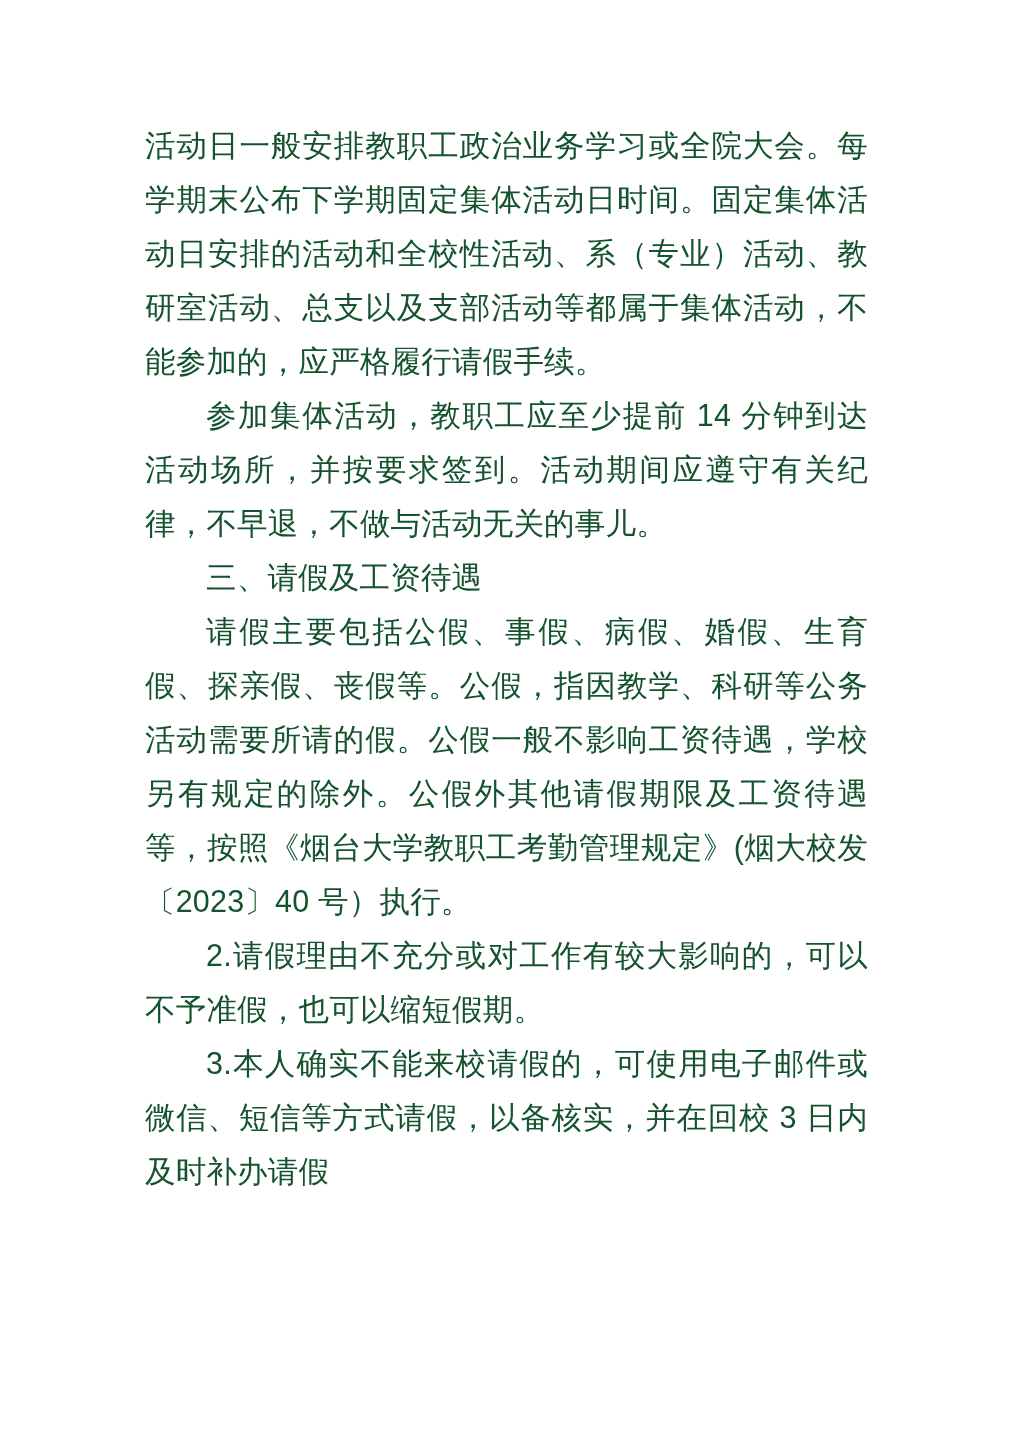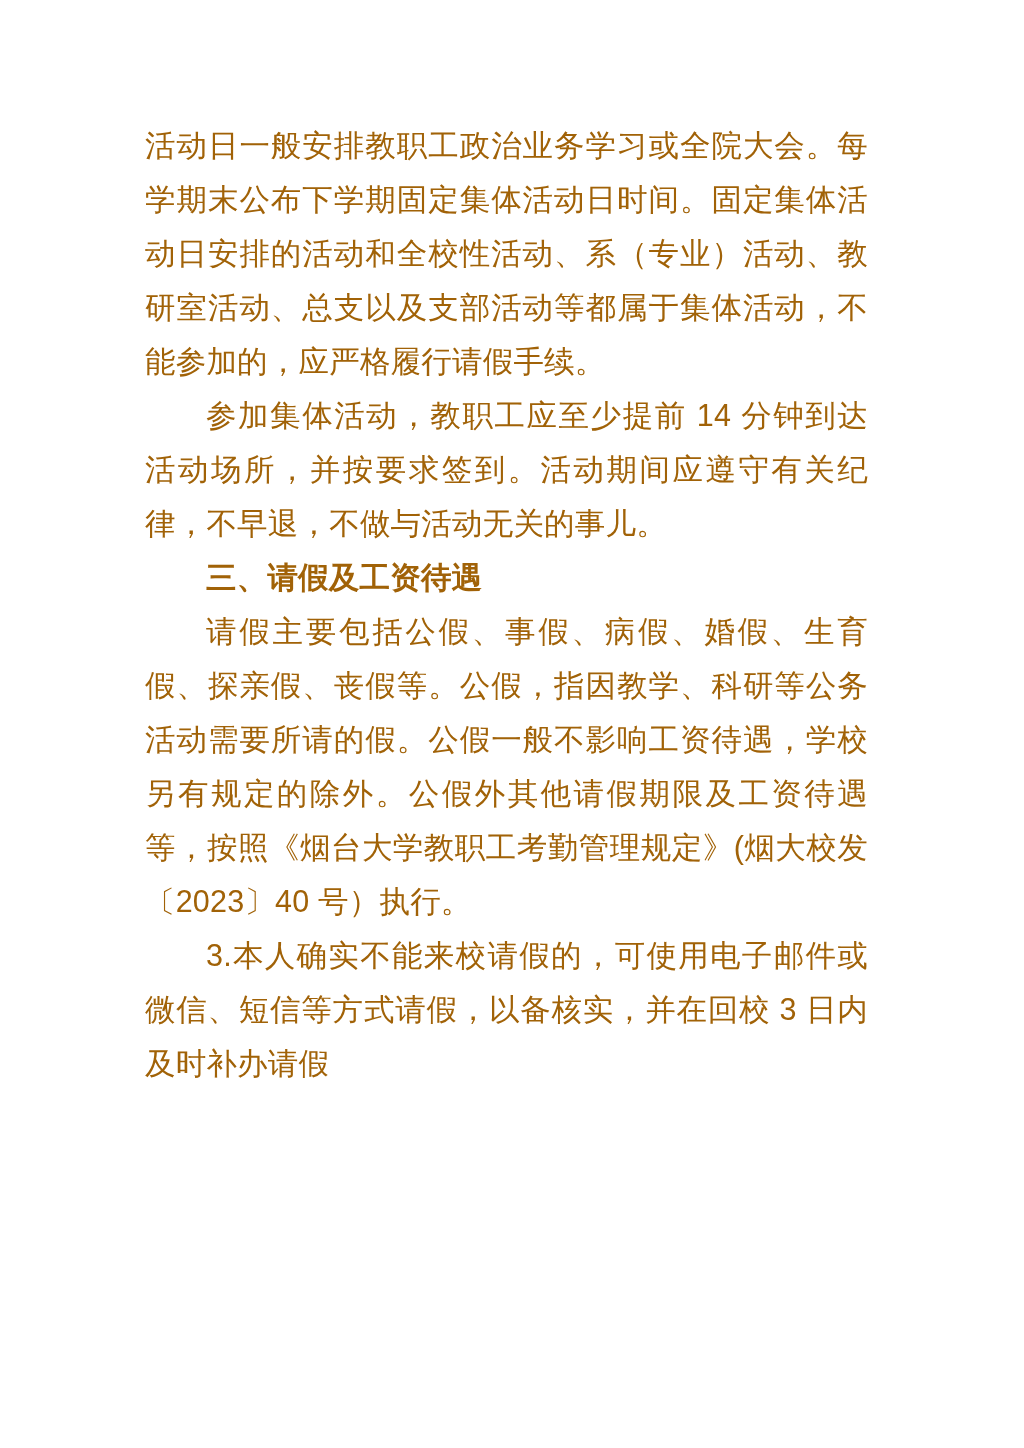--- a/index.html
+++ b/index.html
@@ -27,44 +27,45 @@
     top: 118px;
     width: 735px;
   }
   .para {
     font-size: 30.5px;
     line-height: 54px;
     letter-spacing: 0.2px;
     text-align: justify;
     text-justify: inter-ideograph;
     margin: 0 12px 0 0;
-    color: #a16207;
+    color: #14532d;
     font-weight: 500;
   }
   .indent {
     text-indent: 61px;
   }
   .heading {
     text-indent: 61px;
-    font-weight: 700;
+    font-weight: 400;
   }
 </style>
 </head>
 <body>
 
 <div class="page">
   <div class="content">
 
     <p class="para">活动日一般安排教职工政治业务学习或全院大会。每学期末公布下学期固定集体活动日时间。固定集体活动日安排的活动和全校性活动、系（专业）活动、教研室活动、总支以及支部活动等都属于集体活动，不能参加的，应严格履行请假手续。</p>
 
     <p class="para indent">参加集体活动，教职工应至少提前 14 分钟到达活动场所，并按要求签到。活动期间应遵守有关纪律，不早退，不做与活动无关的事儿。</p>
 
     <p class="para heading">三、请假及工资待遇</p>
 
     <p class="para indent">请假主要包括公假、事假、病假、婚假、生育假、探亲假、丧假等。公假，指因教学、科研等公务活动需要所请的假。公假一般不影响工资待遇，学校另有规定的除外。公假外其他请假期限及工资待遇等，按照《烟台大学教职工考勤管理规定》(烟大校发〔2023〕40 号）执行。</p>
 
 
 
+    <p class="para indent">2.请假理由不充分或对工作有较大影响的，可以不予准假，也可以缩短假期。</p>
 
     <p class="para indent">3.本人确实不能来校请假的，可使用电子邮件或微信、短信等方式请假，以备核实，并在回校 3 日内及时补办请假</p>
 
   </div>
 </div>
 
 </body></html>

